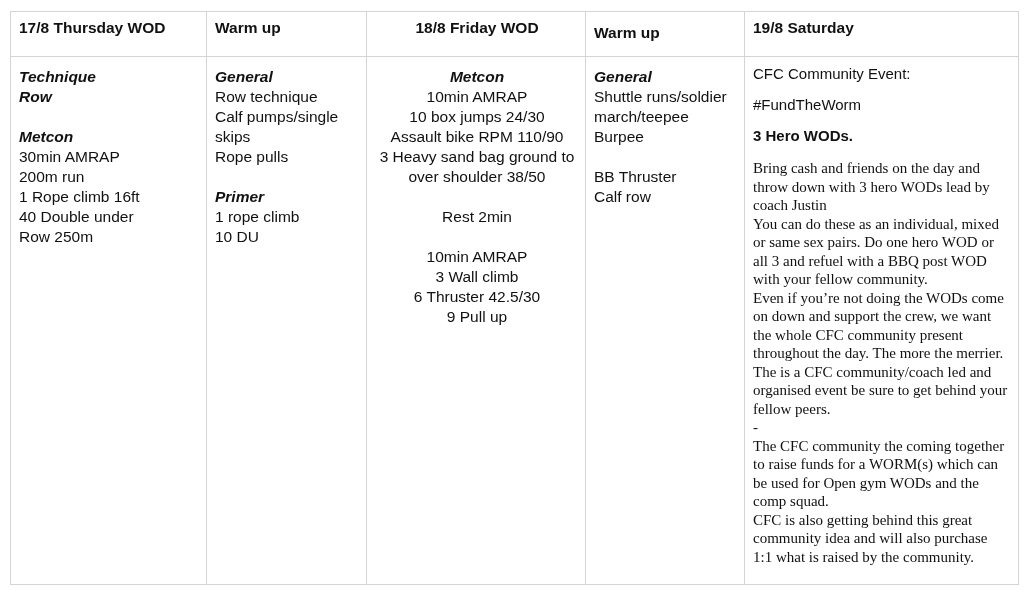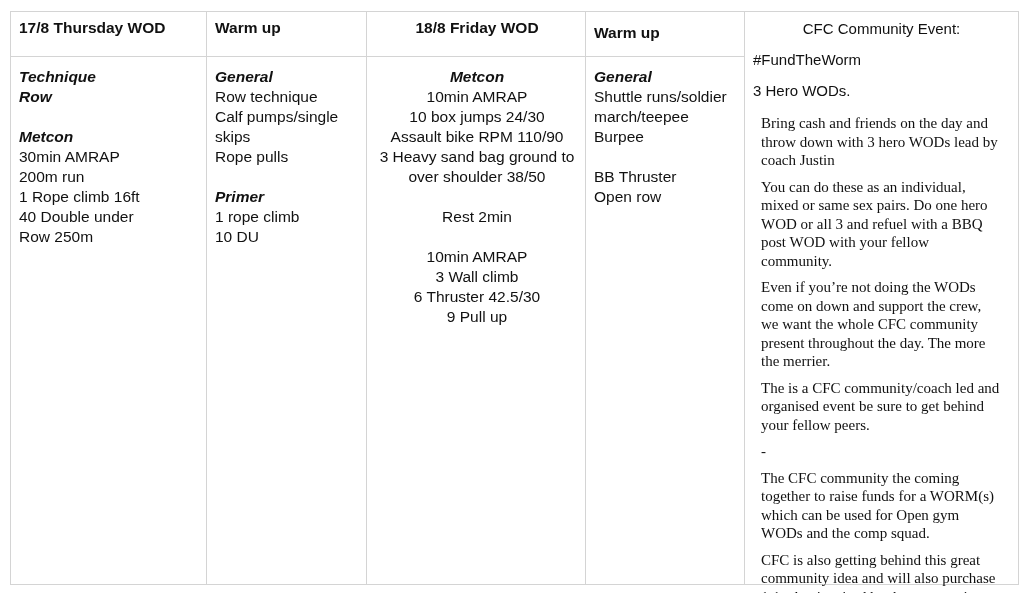--- a/index.html
+++ b/index.html
@@ -57,24 +57,24 @@
   .line { margin: 0; }
   .bold { font-weight: bold; font-style: italic; }
   .spacer { height: 20px; }
   
   .col-5 .cell-body { padding: 7px 8px 0 8px; }
   .c5-sans {
     margin: 0 0 12px 0;
     font-size: 15px;
     line-height: 19px;
   }
-  .c5-sans.center { text-align: center; }
-  .c5-sans.tight { margin-bottom: 14px; }
+  .c5-sans.center { }
+  .c5-sans.tight { margin-bottom: 14px; font-weight: bold; }
   .serif {
-    margin: 8px;
+    margin: 0;
     font-family: "Liberation Serif", serif;
     font-size: 15px;
     line-height: 18.5px;
   }
 </style>
 </head>
 <body>
 
 <div class="wod-table">
 
@@ -126,25 +126,26 @@
   </div>
 
   <div class="col col-4">
     <div class="cell-header low">Warm up</div>
     <div class="cell-body">
       <p class="line bold">General</p>
       <p class="line">Shuttle runs/soldier march/teepee</p>
       <p class="line">Burpee</p>
       <div class="spacer"></div>
       <p class="line">BB Thruster</p>
-      <p class="line">Open row</p>
+      <p class="line">Calf row</p>
     </div>
   </div>
 
   <div class="col col-5">
+    <div class="cell-header">19/8 Saturday</div>
     <div class="cell-body">
       <p class="c5-sans center">CFC Community Event:</p>
       <p class="c5-sans">#FundTheWorm</p>
       <p class="c5-sans tight">3 Hero WODs.</p>
       <p class="serif">Bring cash and friends on the day and throw down with 3 hero WODs lead by coach Justin</p>
       <p class="serif">You can do these as an individual, mixed or same sex pairs. Do one hero WOD or all 3 and refuel with a BBQ post WOD with your fellow community.</p>
       <p class="serif">Even if you’re not doing the WODs come on down and support the crew, we want the whole CFC community present throughout the day. The more the merrier.</p>
       <p class="serif">The is a CFC community/coach led and organised event be sure to get behind your fellow peers.</p>
       <p class="serif">-</p>
       <p class="serif">The CFC community the coming together to raise funds for a WORM(s) which can be used for Open gym WODs and the comp squad.</p>

